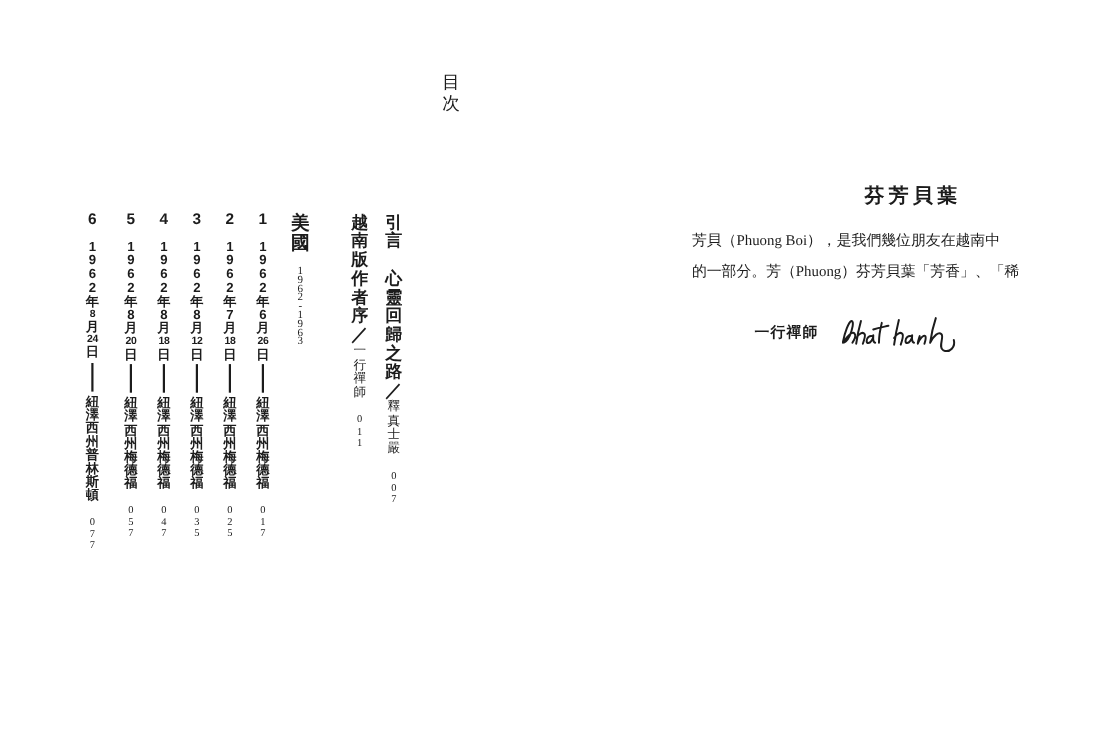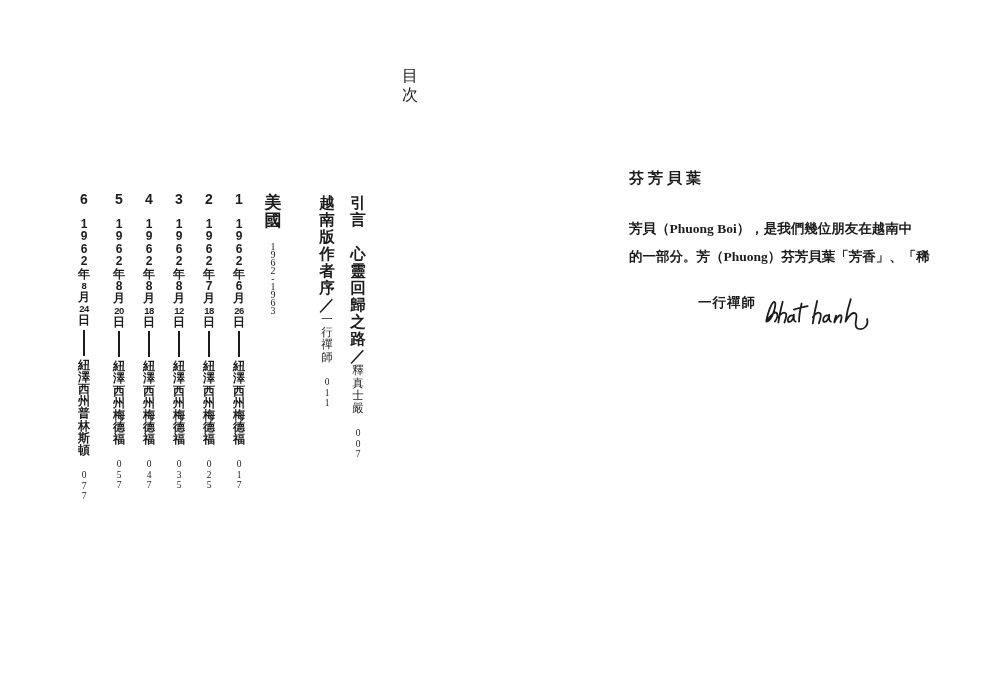--- a/index.html
+++ b/index.html
@@ -52,39 +52,39 @@
 
   .dash-line {
     width:1.3px; height:26px;
     background:#1c1c1c;
     margin:3px auto;
   }
 
   
   .rpage { position:absolute; left:629px; top:168px; width:245px; }
   .r-heading {
-    text-align:left;
-    font-size:15px; font-weight:700;
+    text-align:right;
+    font-size:18px; font-weight:700;
     letter-spacing:4px;
     height:20px; line-height:20px;
   }
-  .r-para { margin-top:27px;font-weight:bold; }
+  .r-para { margin-top:17px; }
   .r-line {
     font-size:13.5px;
     height:28px; line-height:28px;
     text-align:justify;
     text-align-last:justify;
     white-space:nowrap;
   }
   .sig-row {
     margin-top:23px;
     display:flex;
     justify-content:flex-end;
-    align-items:flex-start;
-    gap:6px;
+    align-items:center;
+    gap:18px;
   }
   .sig-label {
     font-size:13.5px; font-weight:700;
     letter-spacing:1px;
     line-height:18px;
     padding-bottom:3px;
   }
   .sig-svg { display:block; }
 </style>
 </head>

